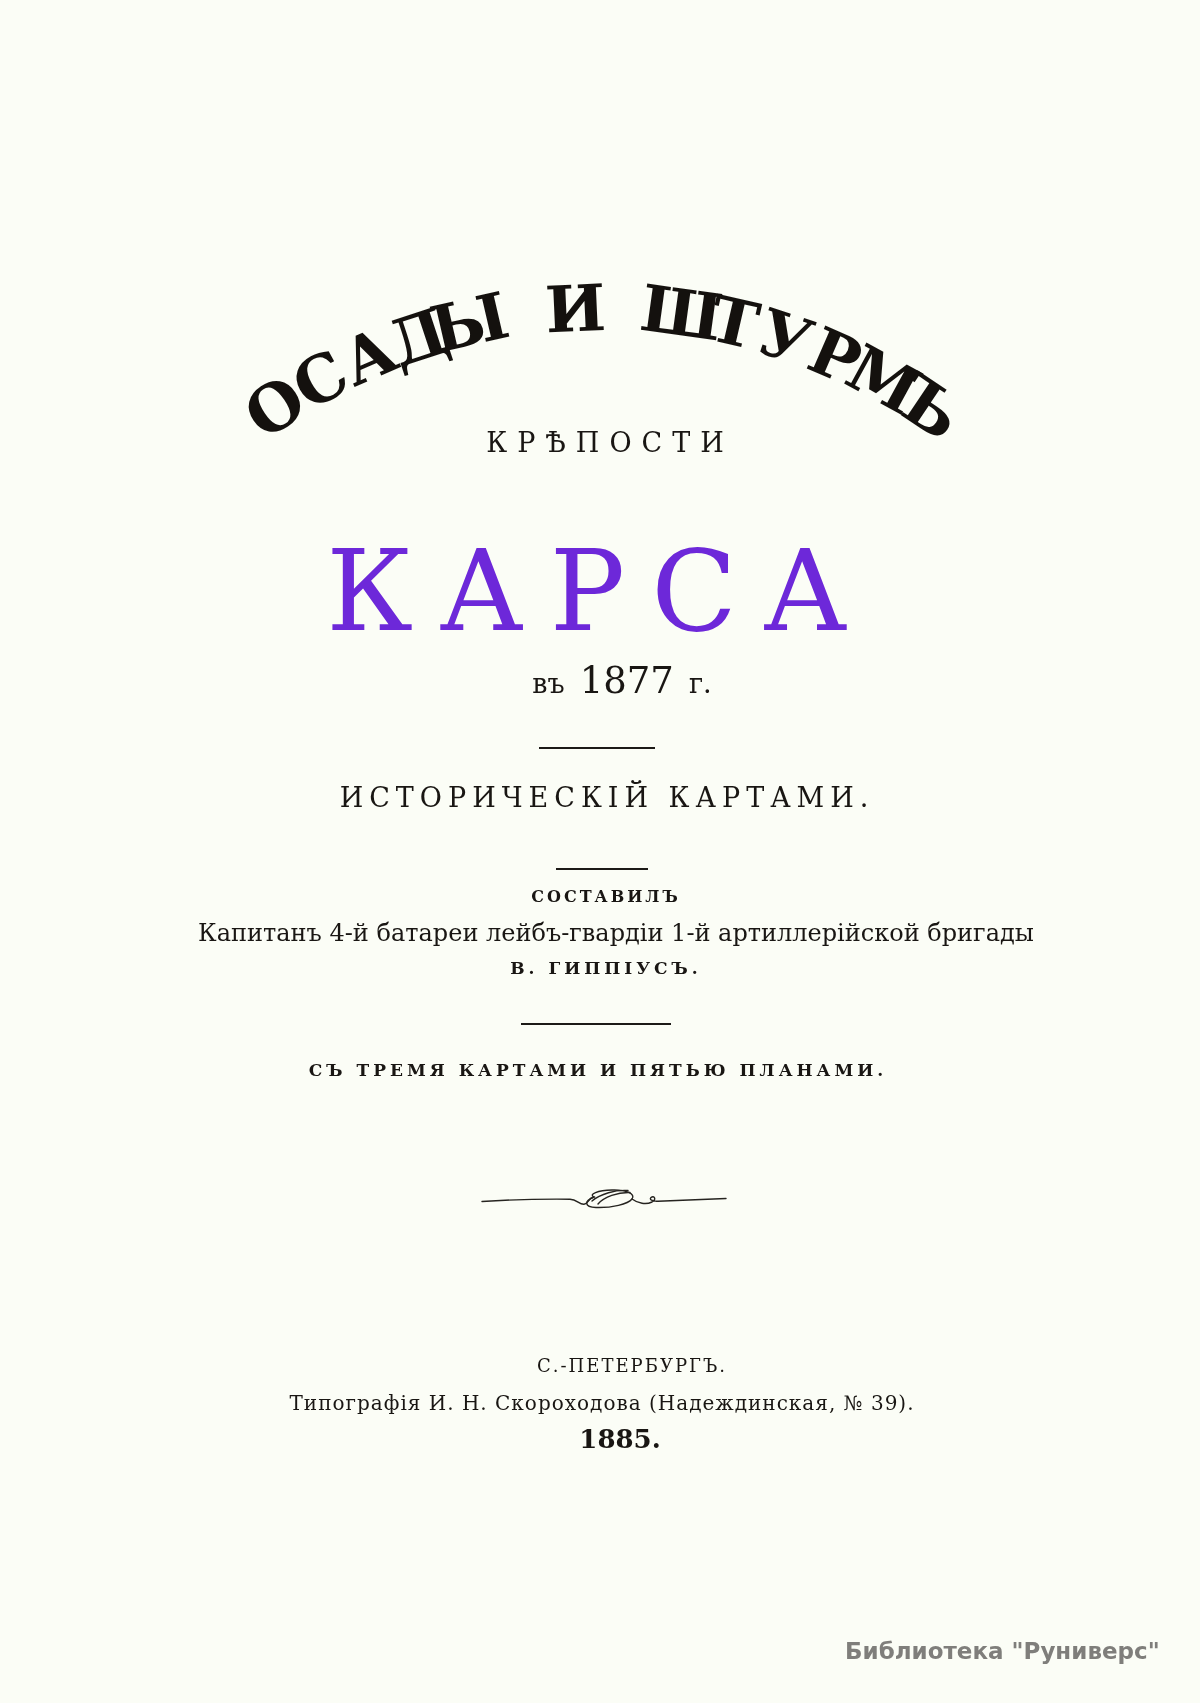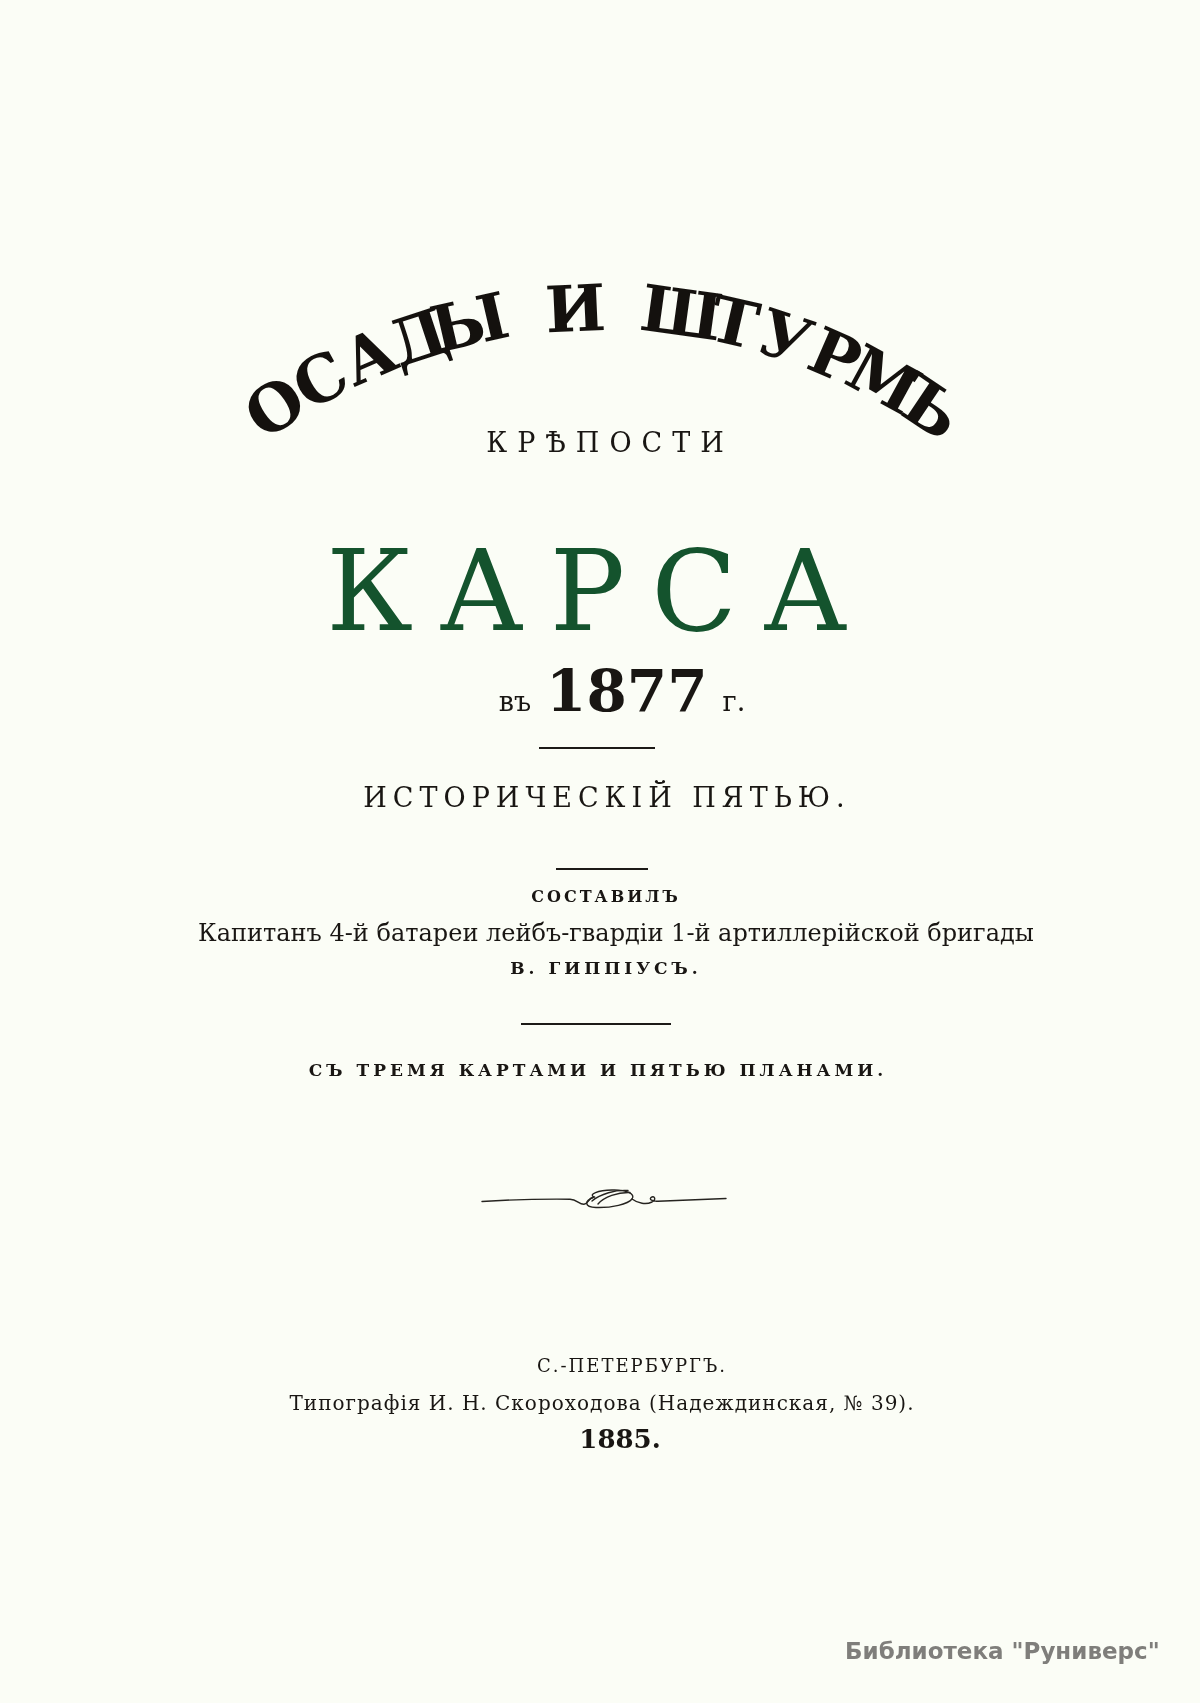--- a/index.html
+++ b/index.html
@@ -10,24 +10,24 @@
     color:#191613;
   }
   .abs{position:absolute;white-space:nowrap;}
   .ctr{left:50%;transform:translateX(-50%);}
   
   #arched-title{position:absolute;left:0;top:0;width:1200px;height:600px;
     font-size:64px;font-weight:bold;color:#14110e;}
   #arched-title span{line-height:1;display:inline-block;}
   
   .fortress{top:429px;font-size:27px;letter-spacing:10px;margin-left:10px;}
-  .karsa{top:535px;font-size:112px;letter-spacing:26px;line-height:1;color:#14532d;}
+  .karsa{top:535px;font-size:112px;letter-spacing:26px;line-height:1;color:#6d28d9;}
   .yearrow{top:662px;display:flex;align-items:baseline;gap:15px;margin-left:22px;}
   .yearrow .small{font-size:27px;line-height:1;}
-  .yearrow .big{font-size:58px;font-weight:bold;line-height:1;}
+  .yearrow .big{font-size:37px;font-weight:normal;line-height:1;}
   .subtitle{top:784px;font-size:27px;letter-spacing:6px;margin-left:7px;}
   .compiled{top:889px;font-size:16px;letter-spacing:3px;font-weight:bold;margin-left:6px;}
   .rank{top:921px;font-size:24px;margin-left:16px;}
   .authname{top:960px;font-size:17px;font-weight:bold;letter-spacing:4px;margin-left:6px;}
   .note{top:1062px;font-size:17px;font-weight:bold;letter-spacing:4px;margin-left:-2px;}
   .city{top:1357px;font-size:18px;letter-spacing:2px;margin-left:32px;}
   .printer{top:1393px;font-size:20px;letter-spacing:1px;margin-left:2px;}
   .printyear{top:1426px;font-size:26px;font-weight:bold;margin-left:20px;}
   .rule{position:absolute;height:2px;background:#1c1a17;left:50%;transform:translateX(-50%);}
   #rule-1{top:747px;width:116px;margin-left:-3px;}
@@ -63,21 +63,21 @@
 <div class="abs ctr karsa">КАРСА</div>
 
 <div class="abs ctr yearrow">
   <span class="small">въ</span>
   <span class="big">1877</span>
   <span class="small">г.</span>
 </div>
 
 <div id="rule-1" class="rule"></div>
 
-<div class="abs ctr subtitle lh1">ИСТОРИЧЕСКІЙ ПЯТЬЮ.</div>
+<div class="abs ctr subtitle lh1">ИСТОРИЧЕСКІЙ КАРТАМИ.</div>
 
 <div id="rule-2" class="rule"></div>
 
 <div class="abs ctr compiled lh1">СОСТАВИЛЪ</div>
 <div class="abs ctr rank lh1">Капитанъ 4-й батареи лейбъ-гвардіи 1-й артиллерійской бригады</div>
 <div class="abs ctr authname lh1">В. ГИППІУСЪ.</div>
 
 <div id="rule-3" class="rule"></div>
 
 <div class="abs ctr note lh1">СЪ ТРЕМЯ КАРТАМИ И ПЯТЬЮ ПЛАНАМИ.</div>

